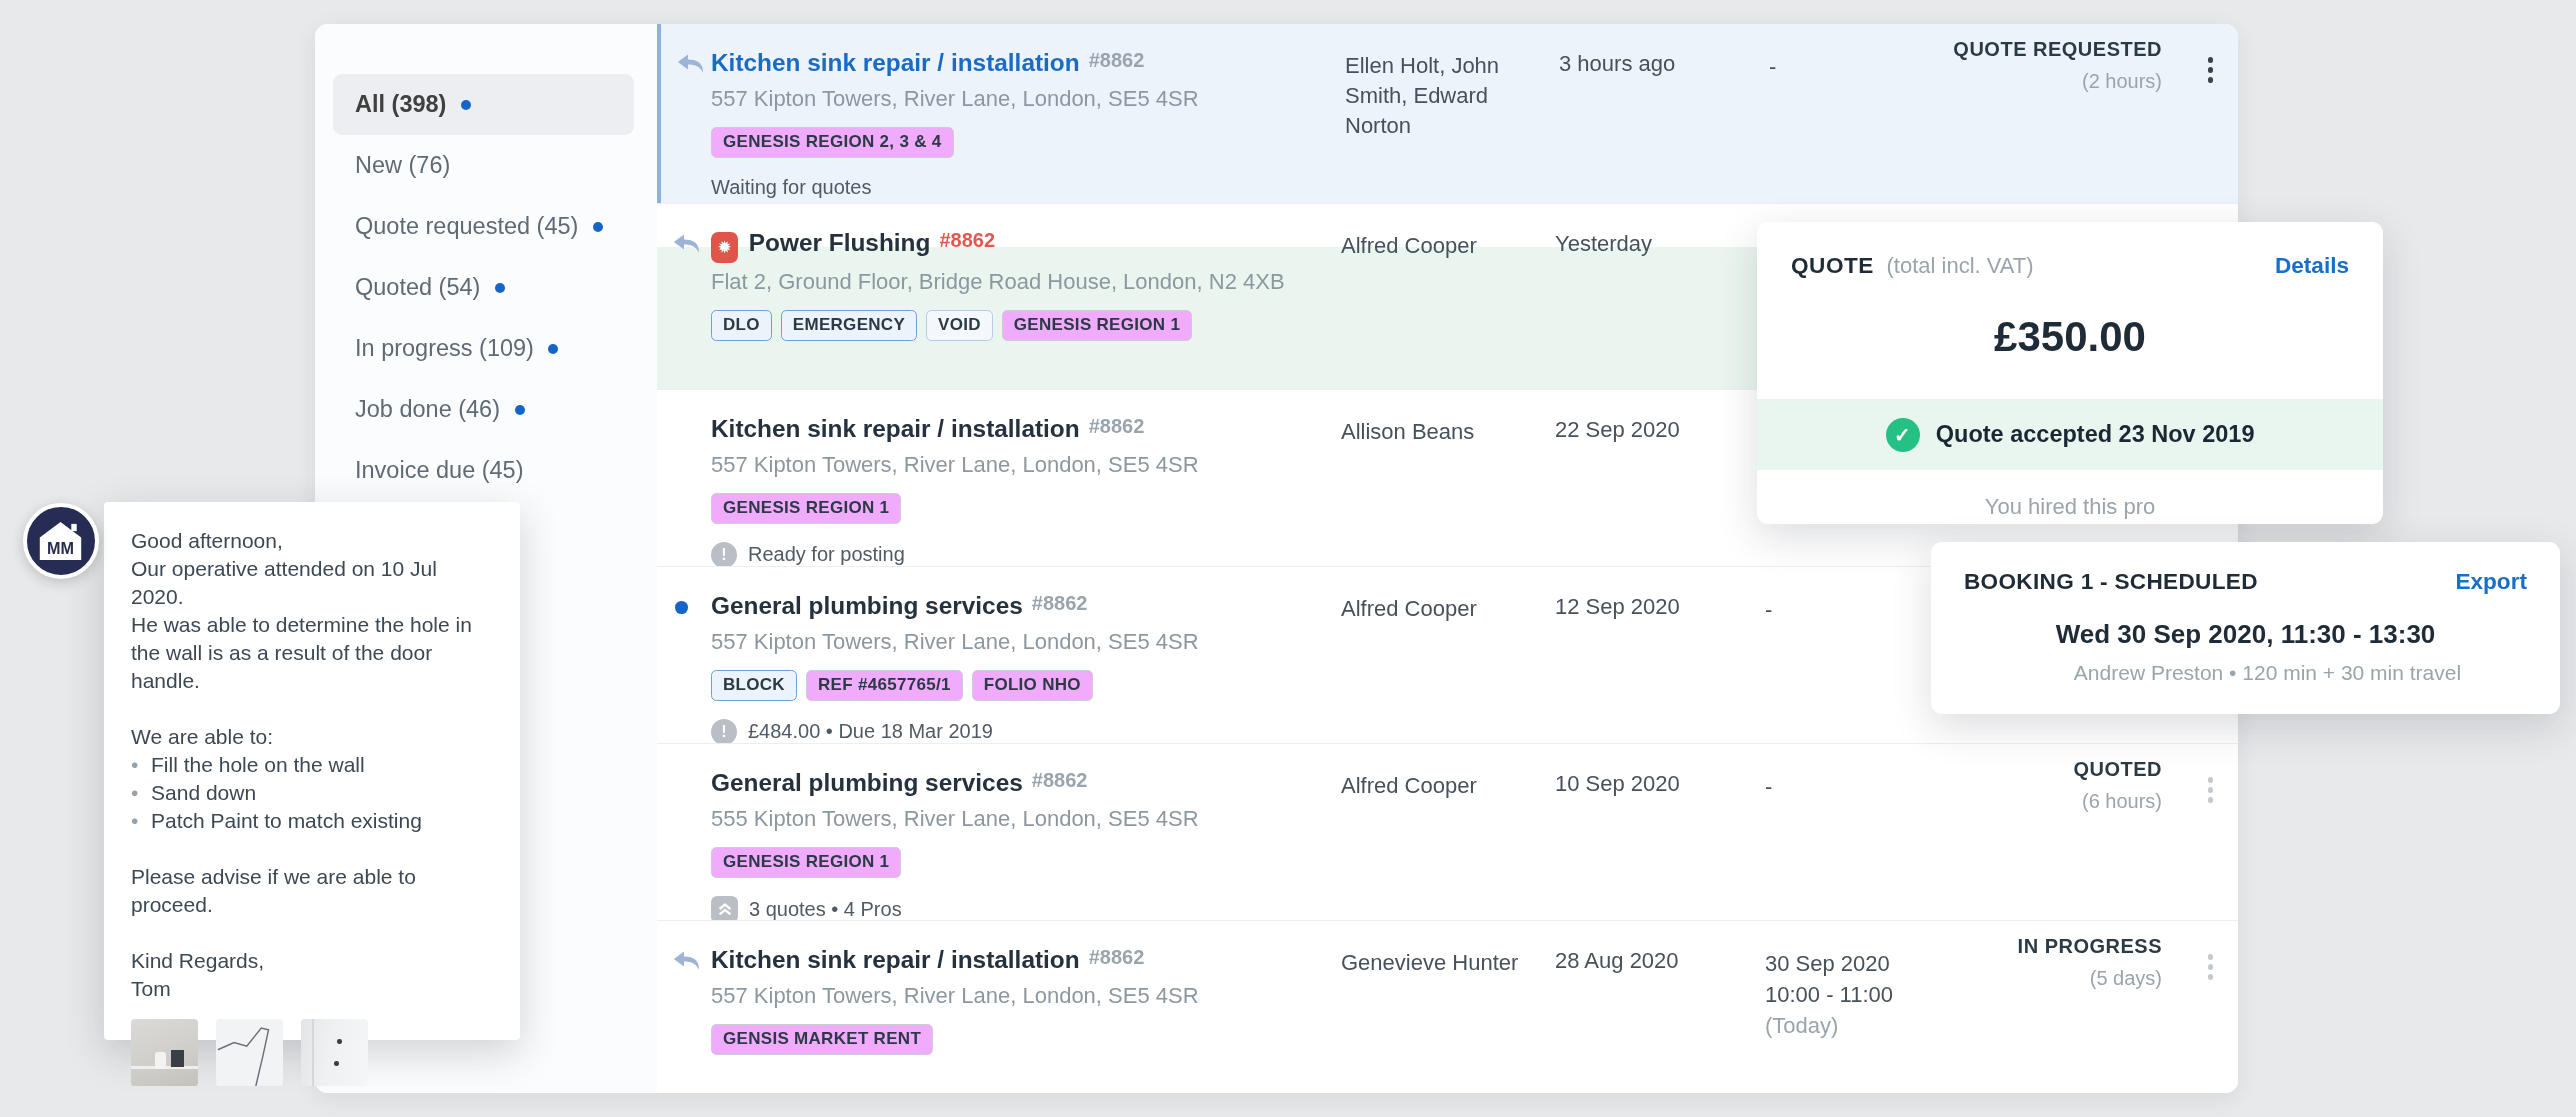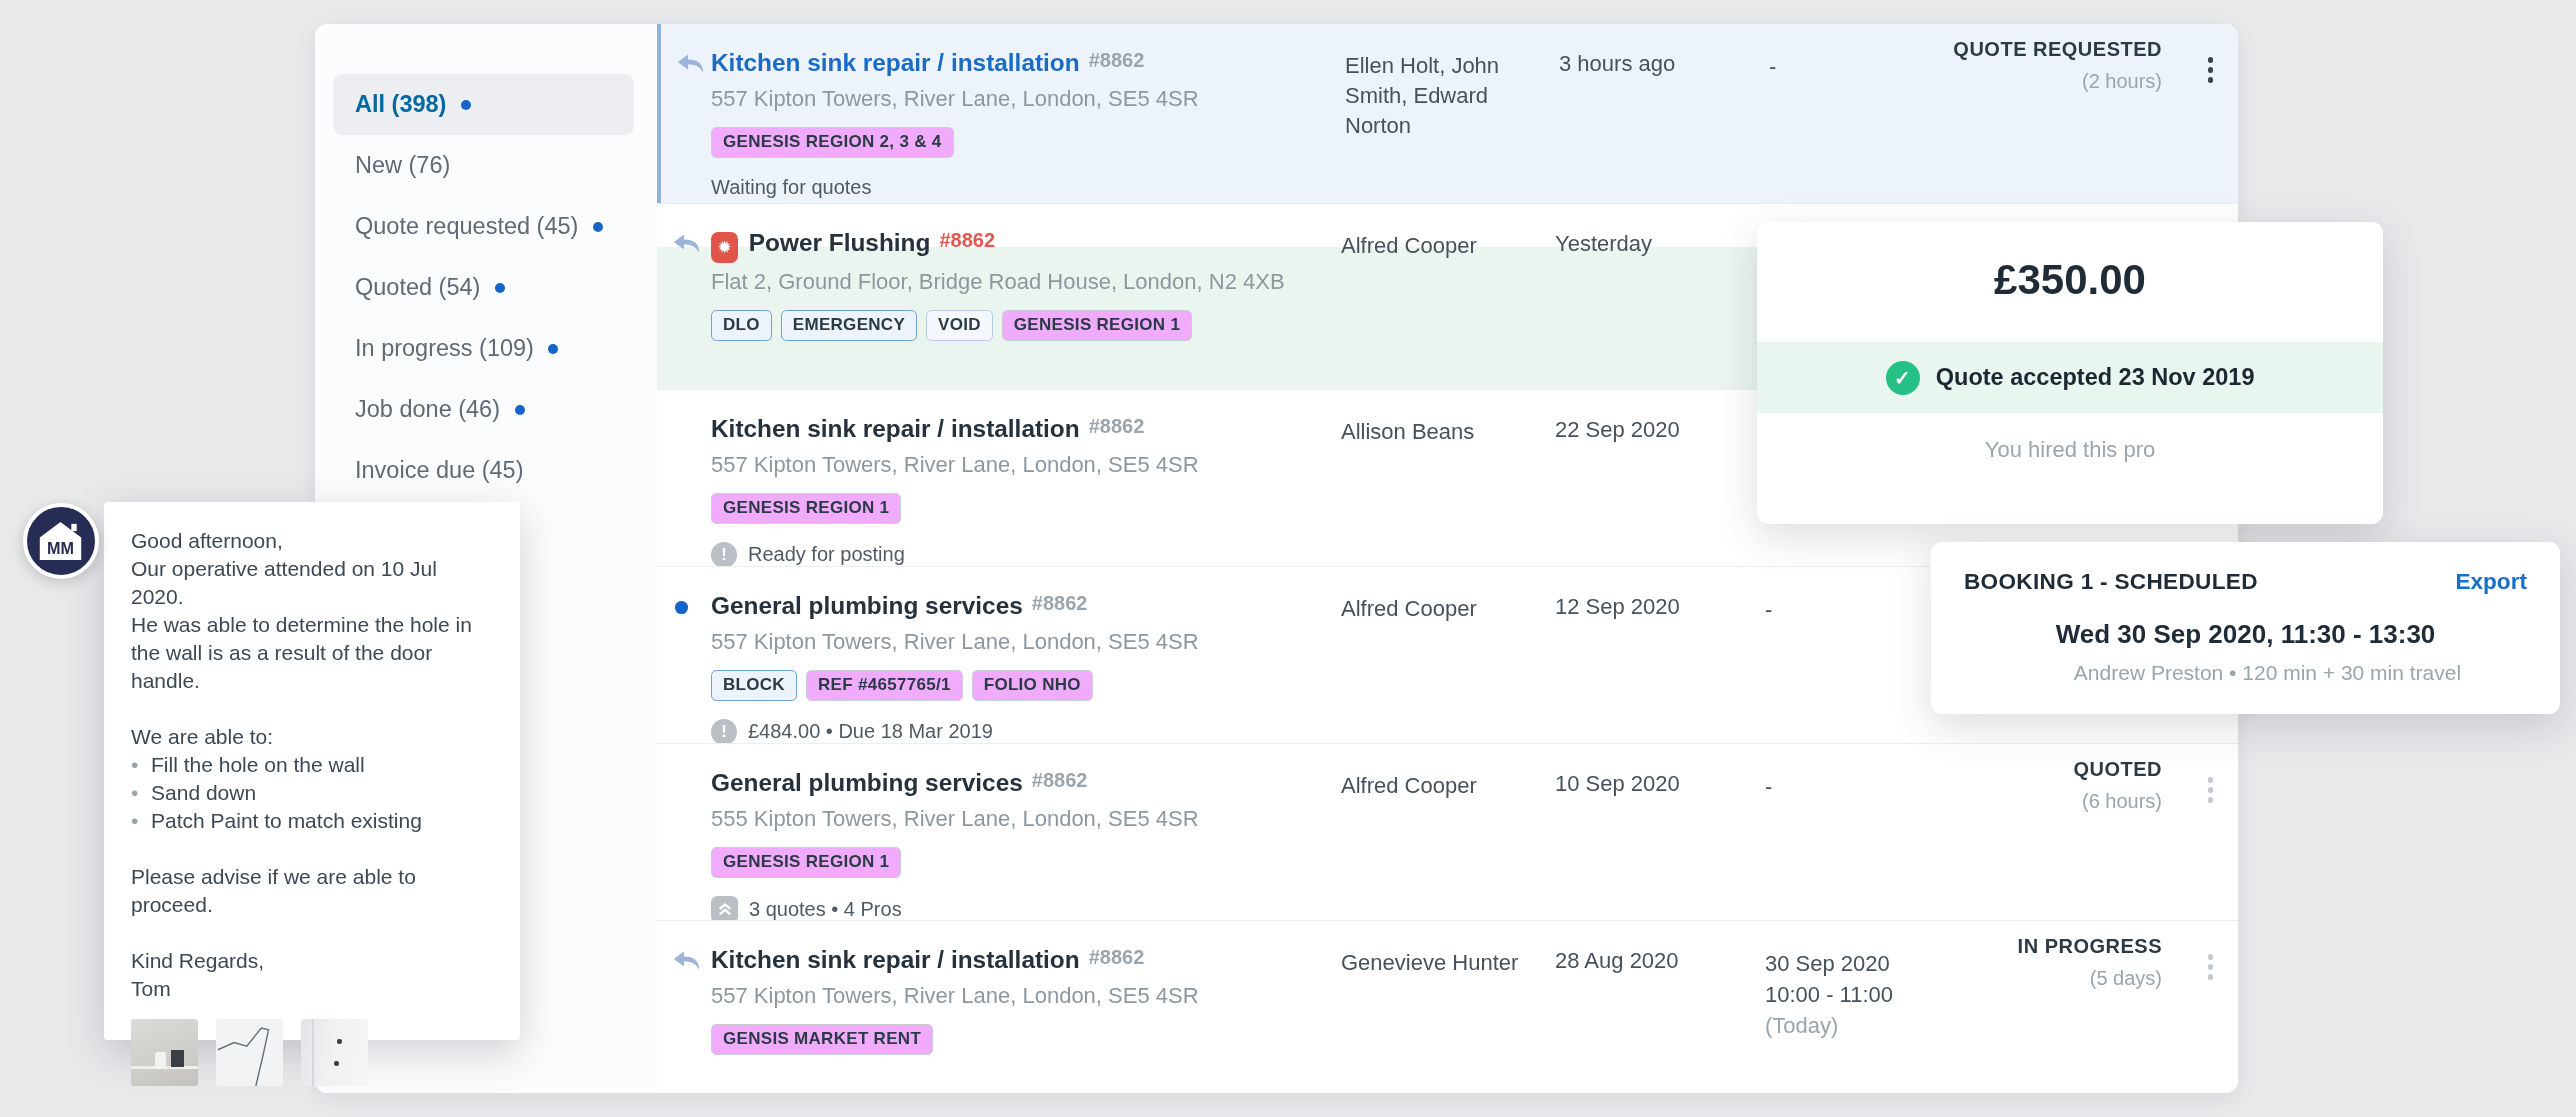--- a/index.html
+++ b/index.html
@@ -20,21 +20,21 @@
   }
 
   
   .sidebar { width:342px; background:#fbfcfd; border-radius:12.7px 0 0 12.7px; padding-top:50px; }
   .side-item {
     height:61px; display:flex; align-items:center; gap:14.5px;
     padding-left:40px; font-size:23.5px; color:#5f6a75; cursor:pointer;
   }
   .side-item.active {
     background:#eceef2; margin:0 23.5px 0 18px; border-radius:9px;
-    padding-left:22px; font-weight:bold; color:#0369a1;
+    padding-left:22px; font-weight:bold; color:#404040;
   }
   .dot { width:10px; height:10px; border-radius:50%; background:#1565c8; flex:0 0 auto; }
 
   
   .list { flex:1; position:relative; border-radius:0 12.7px 12.7px 0; overflow:hidden; background:#fff; }
   .vdiv { position:absolute; top:0; bottom:0; width:0.9px; background:#f1f3f5; z-index:1; }
   .row { position:relative; border-top:0.9px solid #eceef1; z-index:2; }
   .row.first { border-top:none; height:179px; background:#edf3fa; border-left:4.5px solid #8fb1dd; }
   .row.r2 { height:186px; background:linear-gradient(180deg,#ffffff 0px,#ffffff 43px,#eaf5ef 43px,#eaf5ef 100%); }
   .row.r3, .row.r4, .row.r5 { height:177px; background:#fff; }
@@ -338,20 +338,25 @@
       <div class="kebab light">
           <i></i>
           <i></i>
           <i></i>
         </div>
     </div>
   </div>
 </div>
 
 <div class="quote-panel">
+  <div class="qp-head">
+    <span class="qp-title">QUOTE</span>
+    <span class="qp-sub">(total incl. VAT)</span>
+    <span class="qp-details">Details</span>
+  </div>
   <div class="qp-amount">£350.00</div>
   <div class="qp-band">
     <span class="check-ic">✓</span>
     <span class="qp-band-text">Quote accepted 23 Nov 2019</span>
   </div>
   <div class="qp-foot">You hired this pro</div>
 </div>
 
 <div class="booking-panel">
   <div class="bp-head">

